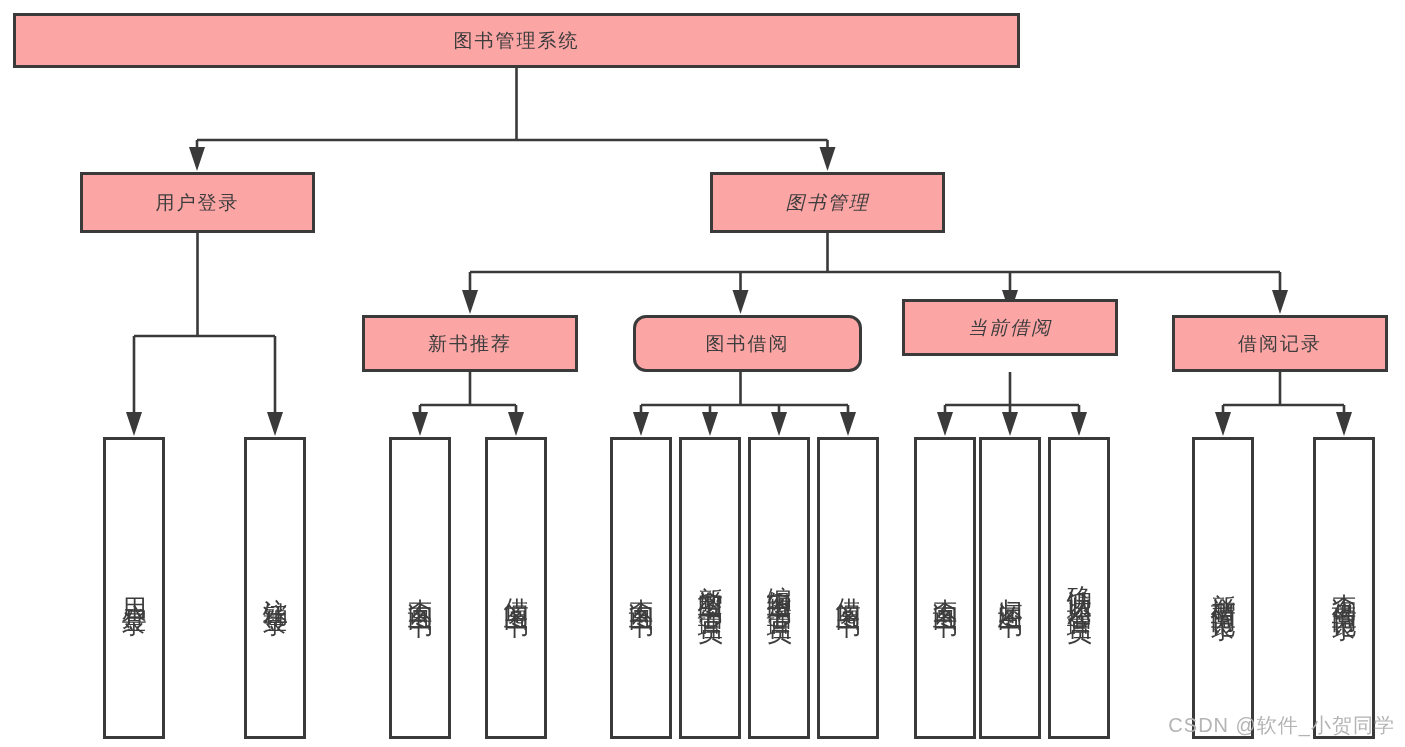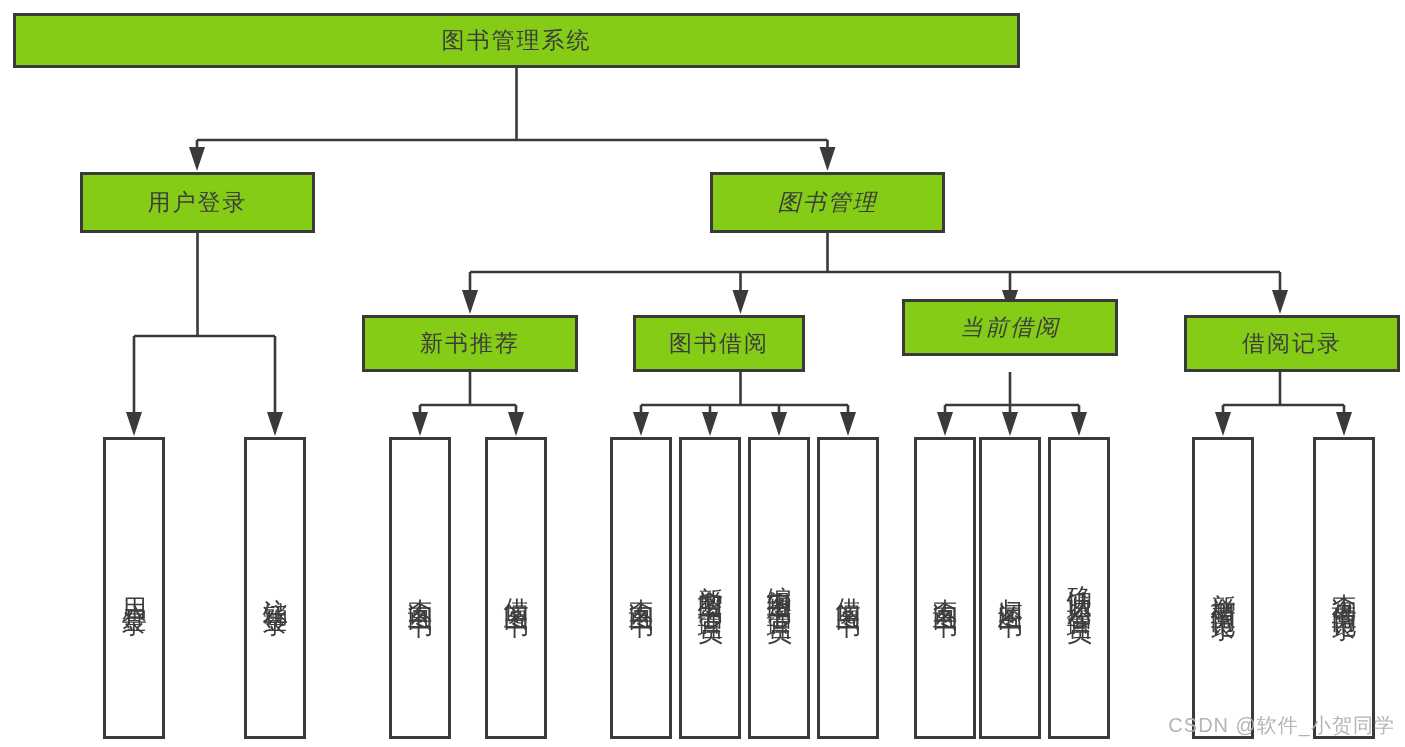--- a/index.html
+++ b/index.html
@@ -8,23 +8,23 @@
     font-family: "Liberation Sans", "DejaVu Sans", sans-serif;
     width: 1405px; height: 747px; overflow: hidden;
   }
   .canvas {
     position: relative; width: 1405px; height: 747px; background: #ffffff;
   }
   .connectors { position: absolute; left: 0; top: 0; width: 1405px; height: 747px; }
   .connectors path { stroke: #3a3a3a; stroke-width: 2.6; fill: none; }
   .connectors polygon { fill: #3a3a3a; stroke: none; }
   .hbox {
-    position: absolute; background: #84cc16; border: 3px solid #3a3a3a;
+    position: absolute; background: #fca5a5; border: 3px solid #3a3a3a;
     display: flex; align-items: center; justify-content: center;
-    font-size: 23px; color: #3d3d3d; letter-spacing: 2px; white-space: nowrap;
+    font-size: 19px; color: #3d3d3d; letter-spacing: 2px; white-space: nowrap;
   }
   .vbox {
     position: absolute; top: 437px; width: 62px; height: 302px;
     background: #ffffff; border: 3px solid #3a3a3a;
     display: flex; align-items: center; justify-content: center;
   }
   .vbox .vtext {
     writing-mode: vertical-rl; text-orientation: mixed;
     font-size: 25px; letter-spacing: 5px; line-height: 1.1; color: #3d3d3d;
   }
@@ -95,27 +95,27 @@
   <div class="hbox" style="left:80px; top:172px; width:235px; height:61px;">
     <span>用户登录</span>
   </div>
   <div class="hbox" style="left:710px; top:172px; width:235px; height:61px;font-style:italic;">
     <span>图书管理</span>
   </div>
 
   <div class="hbox" style="left:362px; top:315px; width:216px; height:57px;">
     <span>新书推荐</span>
   </div>
-  <div class="hbox" style="left:633px; top:315px; width:172px; height:57px;">
+  <div class="hbox" style="left:633px; top:315px; width:229px; height:57px;border-radius:13px;">
     <span>图书借阅</span>
   </div>
   <div class="hbox" style="left:902px; top:299px; width:216px; height:57px;font-style:italic;">
     <span>当前借阅</span>
   </div>
-  <div class="hbox" style="left:1172px; top:315px; width:216px; height:57px;margin-left:12px;">
+  <div class="hbox" style="left:1172px; top:315px; width:216px; height:57px;">
     <span>借阅记录</span>
   </div>
 
   <div class="vbox" style="left:103px;">
     <span class="vtext">用户登录</span>
   </div>
   <div class="vbox" style="left:244px;">
     <span class="vtext">注销登录</span>
   </div>
 

